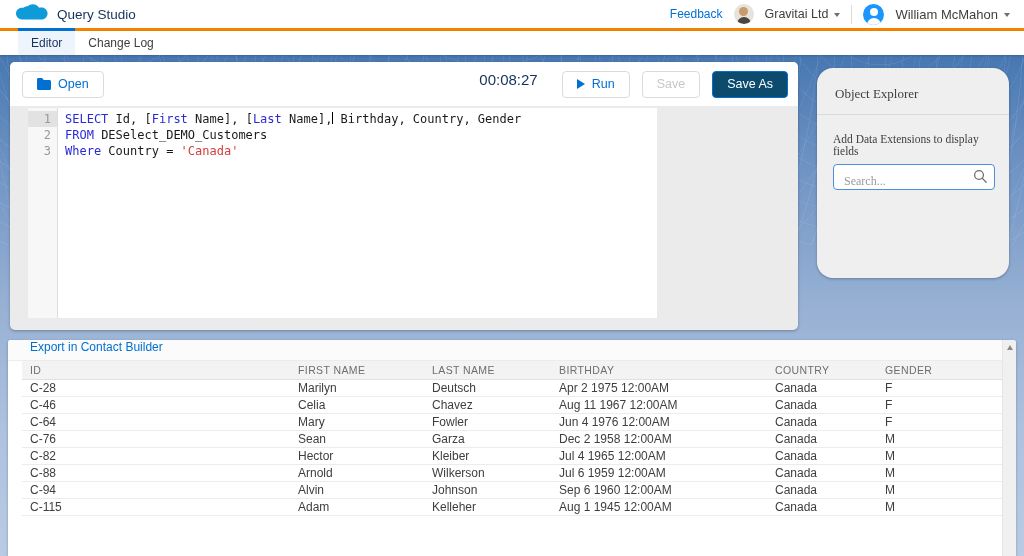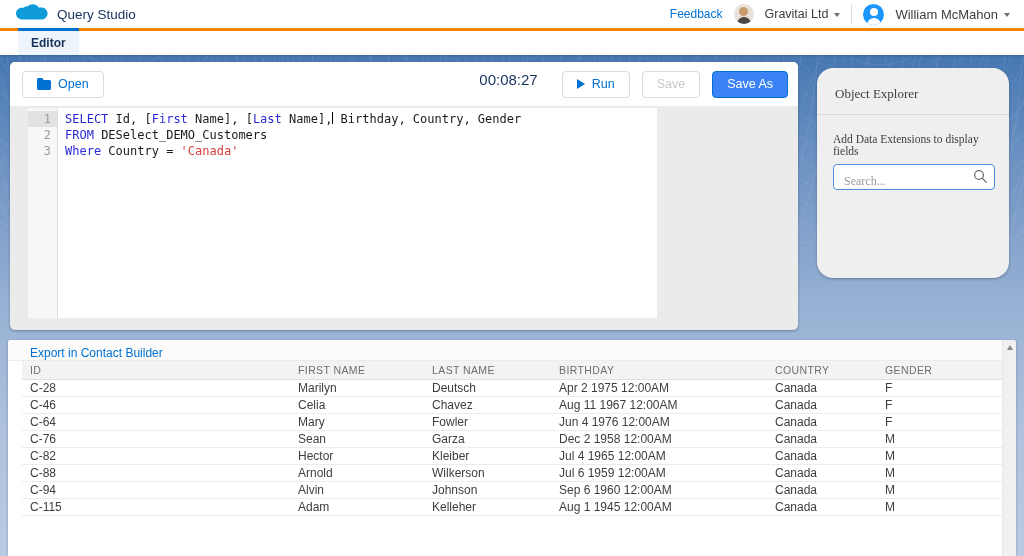--- a/index.html
+++ b/index.html
@@ -21,39 +21,39 @@
   .photo-avatar::after { content:""; position:absolute; width:14px; height:8px; border-radius:7px 7px 0 0; background:#474744; left:3px; bottom:-1px; }
   .user-avatar { width:21px; height:21px; border-radius:50%; background:#1b96ff; position:relative; overflow:hidden; }
   .user-avatar::before { content:""; position:absolute; width:8px; height:8px; border-radius:50%; background:#fff; left:6.5px; top:4px; }
   .user-avatar::after { content:""; position:absolute; width:14px; height:9px; border-radius:7px 7px 0 0; background:#fff; left:3.5px; bottom:-2px; }
 
   .orange-bar { height:3px; background:#f28300; }
 
   
   .tabrow { height:24px; background:#fff; display:flex; padding-left:18px; position:relative; z-index:3; box-shadow:0 1px 2px rgba(0,0,0,.18); }
   .tab { padding:0 13px; font-size:12px; color:#3e3e3c; display:flex; align-items:center; border-top:3px solid transparent; margin-top:-3px; cursor:pointer; }
-  .tab.active { background:#eef4fb; color:#16325c; border-top-color:#0070d2;font-weight:bold; }
+  .tab.active { background:#eef4fb; color:#16325c; border-top-color:#0070d2; }
 
   
   .main { position:absolute; top:55px; left:0; width:1024px; height:501px;
     background:linear-gradient(180deg,#4677b1 0%,#6e93c3 22%,#95afd3 48%,#aec2de 75%,#b9cbe4 100%); }
   .main::before { content:""; position:absolute; left:0; top:0; width:100%; height:190px; opacity:.55;
     background:
       repeating-radial-gradient(circle at 12% -30%, rgba(255,255,255,.14) 0 1px, transparent 1px 17px),
       repeating-radial-gradient(circle at 48% -55%, rgba(255,255,255,.10) 0 1px, transparent 1px 23px),
       repeating-radial-gradient(circle at 86% -25%, rgba(255,255,255,.12) 0 1px, transparent 1px 19px); }
 
   .card { position:absolute; box-shadow:0 1px 3px rgba(0,0,0,.28); }
 
   
   .editor-card { left:10px; top:7px; width:788px; height:268px; background:#ebebeb; border-radius:5px; }
   .toolbar { height:44px; background:#fff; border-radius:5px 5px 0 0; display:flex; align-items:center; padding:0 10px 0 12px; }
   .btn { height:27px; border:1px solid #dddbda; background:#fff; border-radius:4px; font-size:12.5px; color:#0070d2;
          display:inline-flex; align-items:center; justify-content:center; gap:7px; padding:0 14px; cursor:pointer; font-family:inherit; }
-  .btn.primary { background:#3b82f6; border-color:#0070d2; color:#fff; }
+  .btn.primary { background:#0c4a6e; border-color:#0070d2; color:#fff; }
   .btn.disabled { color:#c9c7c5; cursor:default; }
   .toolbar-right { margin-left:auto; display:flex; gap:12px; }
   .timer { color:#16325c; font-size:15px; margin-right:12px; }
   .play-icon { width:0; height:0; border-top:5px solid transparent; border-bottom:5px solid transparent; border-left:8px solid #0070d2; }
 
   .cm { position:absolute; left:18px; top:46px; width:629px; height:210px; background:#fff; display:flex;
         font-family:"DejaVu Sans Mono", monospace; font-size:12px; line-height:16px; }
   .cm-gutter { width:30px; background:#f7f7f7; border-right:1px solid #ddd; color:#999; text-align:right; padding-top:3px; flex-shrink:0; }
   .cm-gutter .ln { padding-right:6px; height:16px; }
   .cm-gutter .ln.active { background:#e2e2e2; }
@@ -69,21 +69,21 @@
   .explorer-div { height:1px; background:#d9d9d9; }
   .explorer-hint { font-size:11.5px; color:#3e3e3c; padding:18px 14px 7px 16px; }
   .search-wrap { position:relative; margin:0 14px 0 16px; }
   .search-input { width:100%; height:26px; border:1px solid #4b8fdd; border-radius:4px; background:#fff;
                   padding:8px 26px 0 10px; font-size:12px; color:#3e3e3c; font-family:inherit; outline:none; }
   .search-input::placeholder { color:#9b9b9b; }
   .search-icon { position:absolute; right:7px; top:5px; }
 
   
   .table-card { left:8px; top:285px; width:1008px; height:216px; background:#fff; border-radius:3px 3px 0 0; overflow:hidden; }
-  .export-row { height:21px; display:flex; align-items:flex-end; padding-left:22px; background:#fbfbfb; border-bottom:1px solid #ececec; width:994px; }
+  .export-row { height:21px; display:flex; align-items:flex-start; padding-left:22px; background:#fbfbfb; border-bottom:1px solid #ececec; width:994px; }
   .export-link { color:#0070d2; font-size:12px; cursor:pointer; }
   table { border-collapse:collapse; table-layout:fixed; width:980px; margin-left:14px; }
   th { font-size:10.5px; font-weight:normal; color:#706e6b; text-align:left; letter-spacing:.4px;
        background:#f3f3f3; border-bottom:1px solid #e0e0e0; padding:3px 8px; height:18px; }
   td { font-size:12px; color:#3e3e3c; padding:1px 8px; height:17px; border-bottom:1px solid #ececec; white-space:nowrap; overflow:hidden; }
   thead tr { background:#f3f3f3; }
   .scroll-strip { position:absolute; right:0; top:0; width:14px; height:216px; background:#f0f0f0; border-left:1px solid #e6e6e6; }
   .scroll-up { width:0; height:0; border-left:3.5px solid transparent; border-right:3.5px solid transparent; border-bottom:5px solid #8a8a8a; margin:5px auto 0; }
 </style>
 </head>
@@ -111,20 +111,21 @@
         <span>William McMahon</span>
         <span class="caret"></span>
       </span>
     </div>
   </div>
 
   <div class="orange-bar"></div>
 
   <div class="tabrow" id="tabrow">
       <div class="tab active">Editor</div>
+      <div class="tab">Change Log</div>
     </div>
 
   <div class="main">
 
     <div class="card editor-card">
       <div class="toolbar">
         <button class="btn">
           <svg width="14" height="12" viewBox="0 0 14 12">
             <path fill="#0070d2" d="M0 1.5C0 .7.7 0 1.5 0h3.6l1.6 2h5.8c.8 0 1.5.7 1.5 1.5v7c0 .8-.7 1.5-1.5 1.5h-11C.7 12 0 11.3 0 10.5v-9z"></path>
           </svg>

